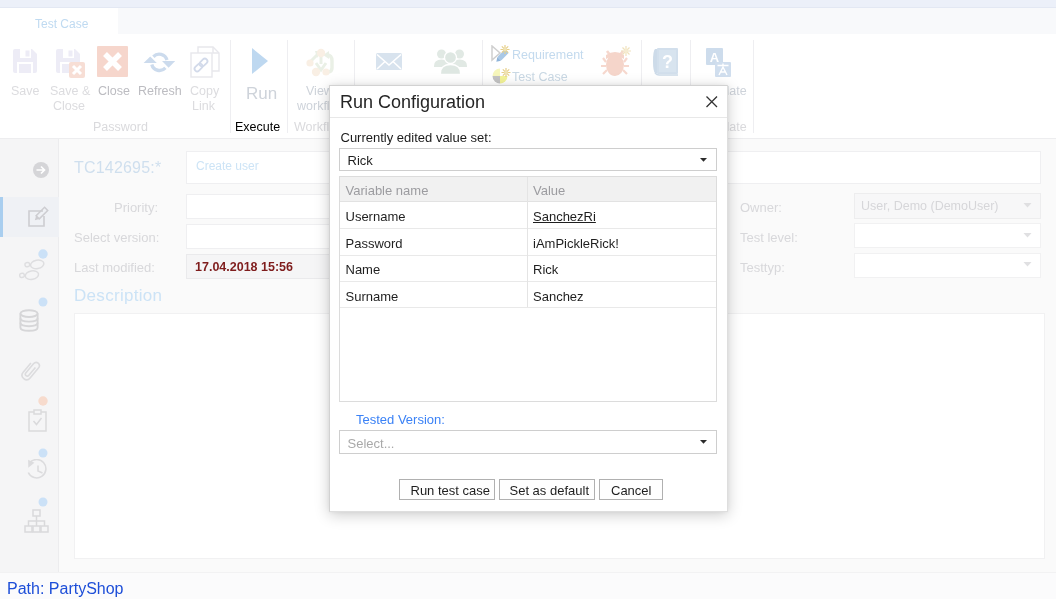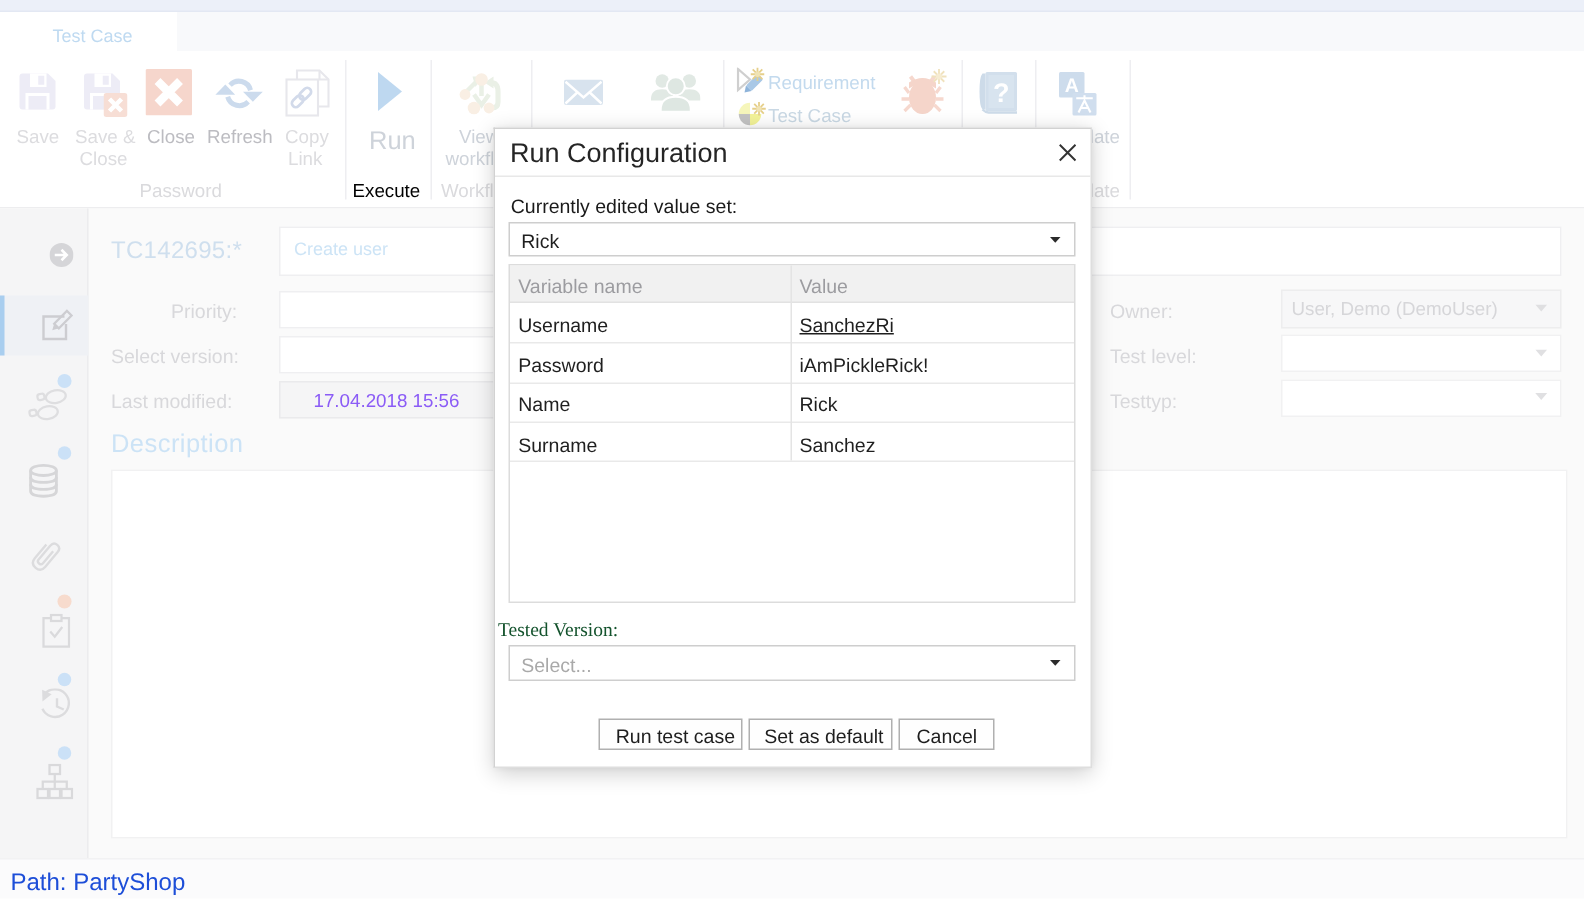--- a/index.html
+++ b/index.html
@@ -280,21 +280,21 @@
     <div class="lbl" style="left:74px;top:158.5px;font-size:16px;letter-spacing:0.2px;color:#cfdfee;">TC142695:*</div>
     <div class="abs" style="left:186px;top:151px;width:855px;height:33px;background:#fff;border:1px solid #efeff1;"></div>
     <div class="lbl" style="left:196px;top:159px;font-size:12px;color:#cde4f6;">Create user</div>
 
     <div class="lbl" style="left:74px;top:200px;font-size:13px;color:#d8d8db;margin-left:40px;">Priority:</div>
     <div class="abs" style="left:186px;top:193.5px;width:319px;height:25px;background:#fff;border:1px solid #efeff1;"></div>
     <div class="lbl" style="left:74px;top:230px;font-size:13px;color:#d8d8db;">Select version:</div>
     <div class="abs" style="left:186px;top:223.5px;width:319px;height:25px;background:#fff;border:1px solid #efeff1;"></div>
     <div class="lbl" style="left:74px;top:260px;font-size:13px;color:#d8d8db;">Last modified:</div>
     <div class="abs" style="left:186px;top:253.5px;width:319px;height:25px;background:#f5f5f6;border:1px solid #eaeaec;"></div>
-    <div class="lbl" style="left:209px;top:260px;font-size:12.5px;color:#8b5cf6;">17.04.2018 15:56</div>
+    <div class="lbl" style="left:195px;top:260px;font-size:12.5px;color:#7f1d1d;font-weight:bold;">17.04.2018 15:56</div>
 
     <div class="lbl" style="left:740px;top:200px;font-size:13px;color:#d8d8db;">Owner:</div>
     <div class="abs" style="left:854px;top:192.5px;width:187px;height:26px;background:#f7f7f8;border:1px solid #ededee;"></div>
     <div class="lbl" style="left:861px;top:199px;font-size:12.5px;color:#d6d6d9;">User, Demo (DemoUser)</div>
     <svg class="abs" style="left:1022.5px;top:203px;" width="9" height="5">
         <path d="M0.5 0 L8.5 0 L4.5 4.6 Z" fill="#dfdfe1"></path>
       </svg>
 
     <div class="lbl" style="left:740px;top:230px;font-size:13px;color:#d8d8db;">Test level:</div>
     <div class="abs" style="left:854px;top:223px;width:187px;height:25px;background:#fff;border:1px solid #f1f1f2;"></div>
@@ -342,21 +342,21 @@
     <div class="abs" style="left:340px;top:307.3px;width:375.5px;height:1px;background:#e9e9e9;z-index:12;"></div>
     <div class="lbl" style="left:345.5px;top:209px;font-size:13px;color:#1f1f1f;z-index:13;">Username</div>
     <div class="lbl" style="left:533px;top:209px;font-size:13px;color:#1f1f1f;z-index:13;text-decoration:underline;">SanchezRi</div>
     <div class="lbl" style="left:345.5px;top:235.5px;font-size:13px;color:#1f1f1f;z-index:13;">Password</div>
     <div class="lbl" style="left:533px;top:235.5px;font-size:13px;color:#1f1f1f;z-index:13;">iAmPickleRick!</div>
     <div class="lbl" style="left:345.5px;top:262px;font-size:13px;color:#1f1f1f;z-index:13;">Name</div>
     <div class="lbl" style="left:533px;top:262px;font-size:13px;color:#1f1f1f;z-index:13;">Rick</div>
     <div class="lbl" style="left:345.5px;top:288.5px;font-size:13px;color:#1f1f1f;z-index:13;">Surname</div>
     <div class="lbl" style="left:533px;top:288.5px;font-size:13px;color:#1f1f1f;z-index:13;">Sanchez</div>
 
-    <div class="lbl" style="left:332px;top:412px;font-size:13px;color:#14532d;z-index:11;font-family:Liberation Serif, serif;">Tested Version:</div>
+    <div class="lbl" style="left:356px;top:412px;font-size:13px;color:#3b82f6;z-index:11;">Tested Version:</div>
     <div class="abs" style="left:339px;top:430px;width:377.5px;height:23.5px;background:#fff;border:1px solid #cecece;z-index:11;"></div>
     <div class="lbl" style="left:347.5px;top:435.5px;font-size:13px;color:#a9a9a9;z-index:12;">Select...</div>
     <svg class="abs" style="left:700px;top:440px;z-index:12;" width="8" height="4">
         <path d="M0 0 L7 0 L3.5 3.8 Z" fill="#2b2b2b"></path>
       </svg>
 
     <div class="abs" style="left:399.3px;top:479px;width:96px;height:20.6px;background:#fefefe;border:1px solid #b0b0b0;z-index:11;"></div>
     <div class="lbl" style="left:410.5px;top:482.5px;font-size:13px;color:#1e1e1e;z-index:12;">Run test case</div>
     <div class="abs" style="left:499px;top:479px;width:96px;height:20.6px;background:#fefefe;border:1px solid #b0b0b0;z-index:11;"></div>
     <div class="lbl" style="left:509.5px;top:482.5px;font-size:13px;color:#1e1e1e;z-index:12;">Set as default</div>

